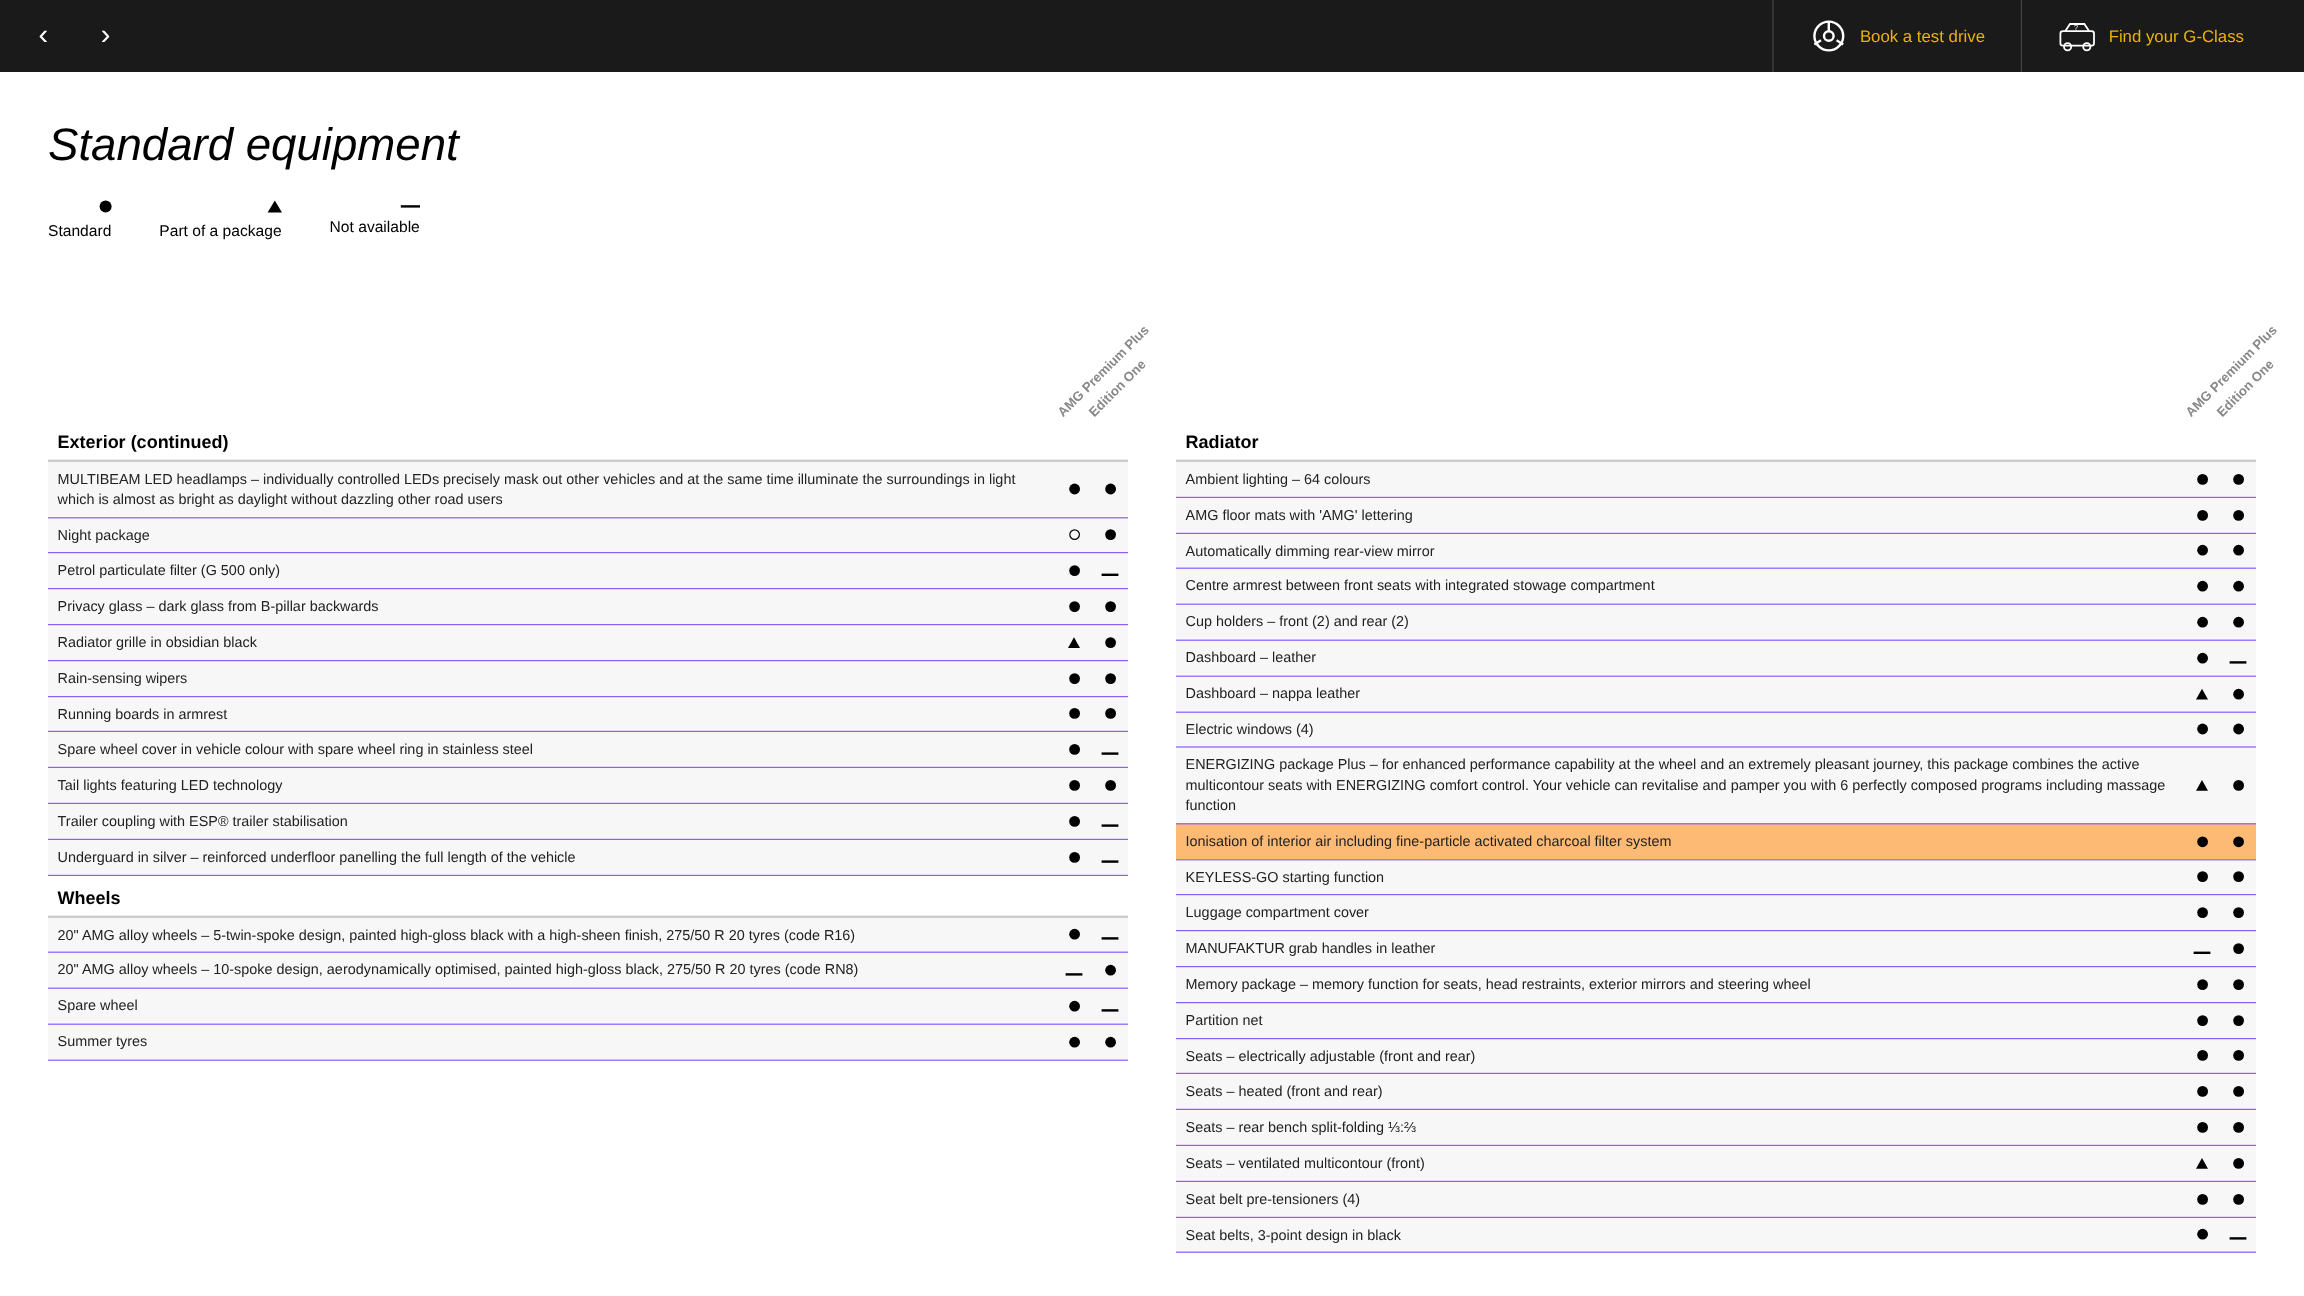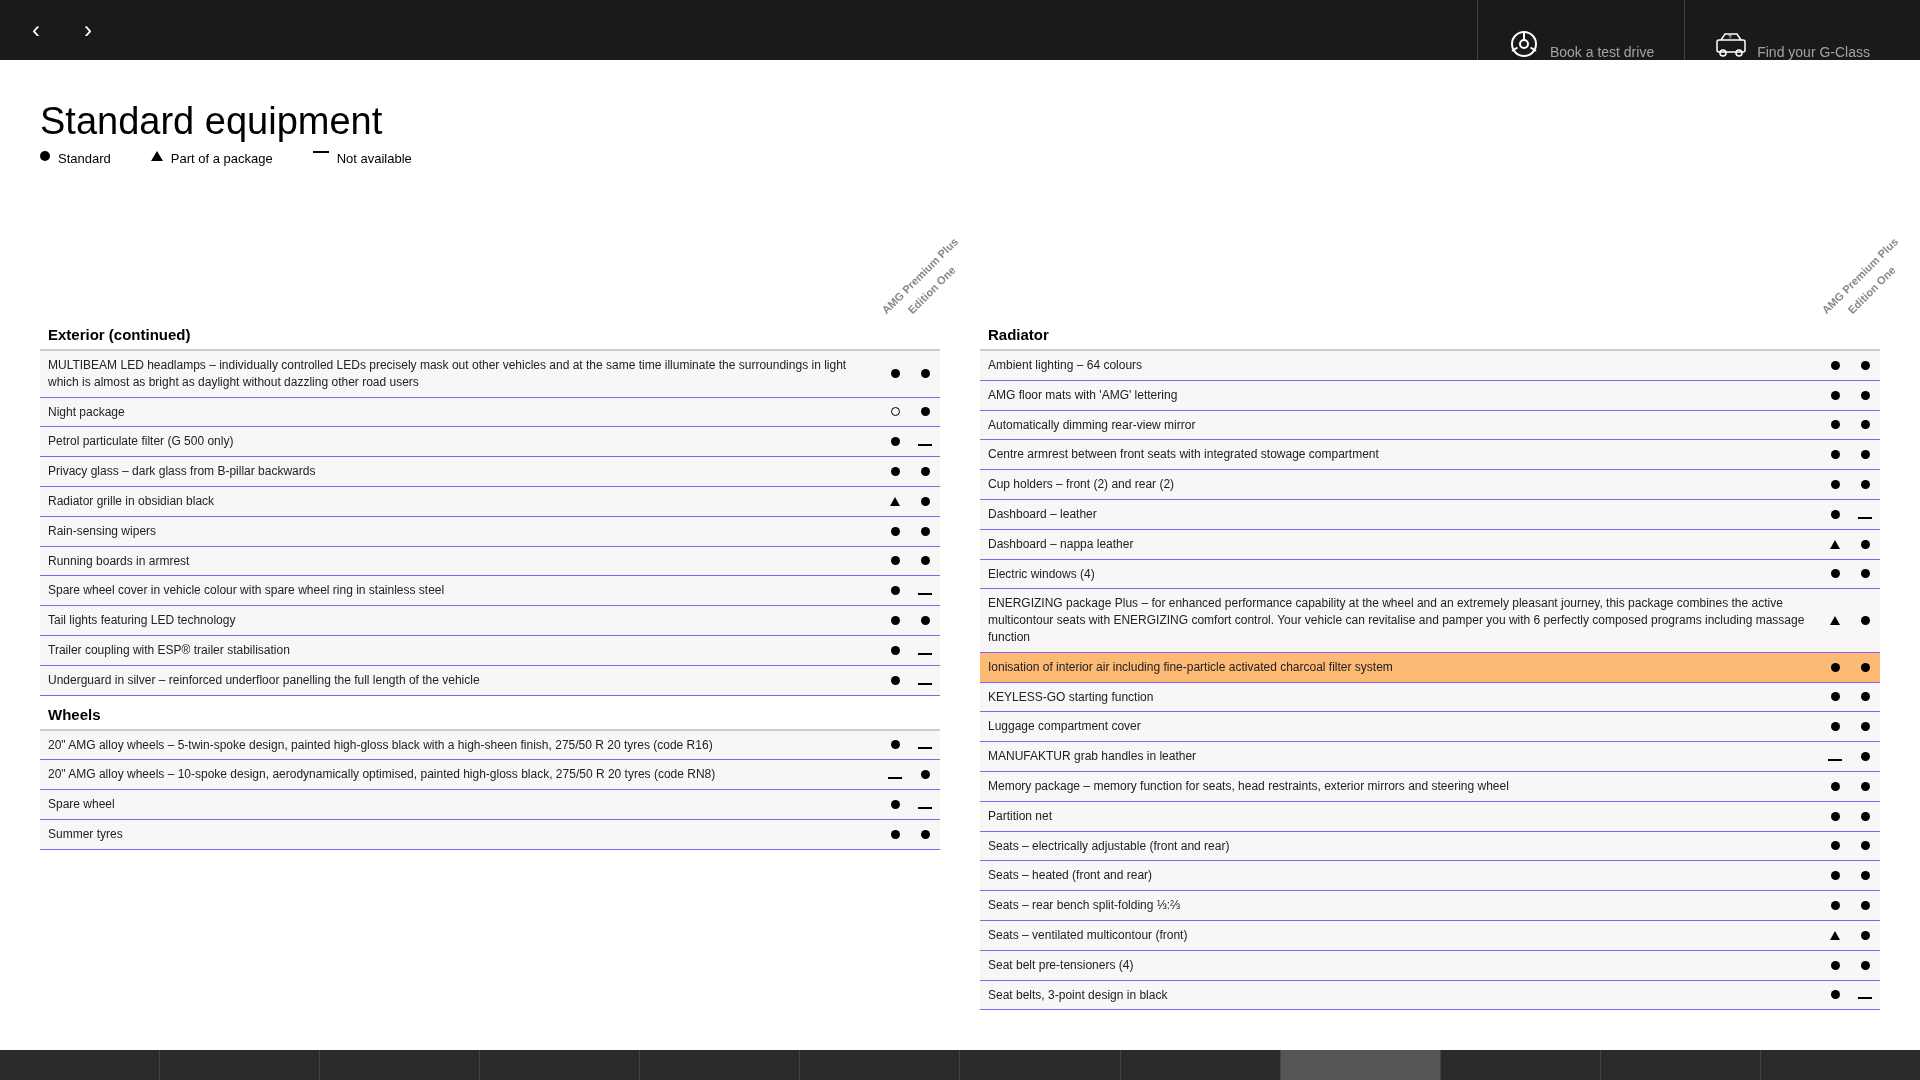--- a/index.html
+++ b/index.html
@@ -28,24 +28,24 @@
       padding: 8px 12px;
       line-height: 1;
     }
     .nav-right {
       display: flex;
       margin-left: auto;
       height: 100%;
     }
     .nav-item {
       display: flex;
-      align-items: flex-end;
+      align-items: center;
       gap: 10px;
       padding: 0 30px;
-      color: #a3a3a3;
+      color: #eab308;
       font-size: 14px;
       border-left: 1px solid #444;
       cursor: pointer;
       white-space: nowrap;
     }
     .nav-icon {
       width: 32px;
       height: 32px;
       display: flex;
       align-items: center;
@@ -54,33 +54,35 @@
     .nav-icon svg { fill: #fff; }
 
     
     .main-content {
       padding: 40px 40px 20px 40px;
       min-height: 880px;
     }
     .page-title {
       font-size: 38px;
       font-weight: 300;
-      margin-bottom: 8px;
+      margin-bottom: 24px;
+      font-style: italic;
     }
     .legend {
       display: flex;
       gap: 40px;
       align-items: center;
       margin-bottom: 30px;
       font-size: 13px;
     }
     .legend-item {
       display: flex;
-      align-items: flex-start;
+      align-items: flex-end;
       gap: 8px;
+      flex-direction: column;
     }
     .legend-dot { display: inline-block; width: 10px; height: 10px; border-radius: 50%; background: #000; }
     .legend-triangle {
       display: inline-block;
       width: 0; height: 0;
       border-left: 6px solid transparent;
       border-right: 6px solid transparent;
       border-bottom: 10px solid #000;
     }
     .legend-dash { display: inline-block; width: 16px; height: 2px; background: #000; }

